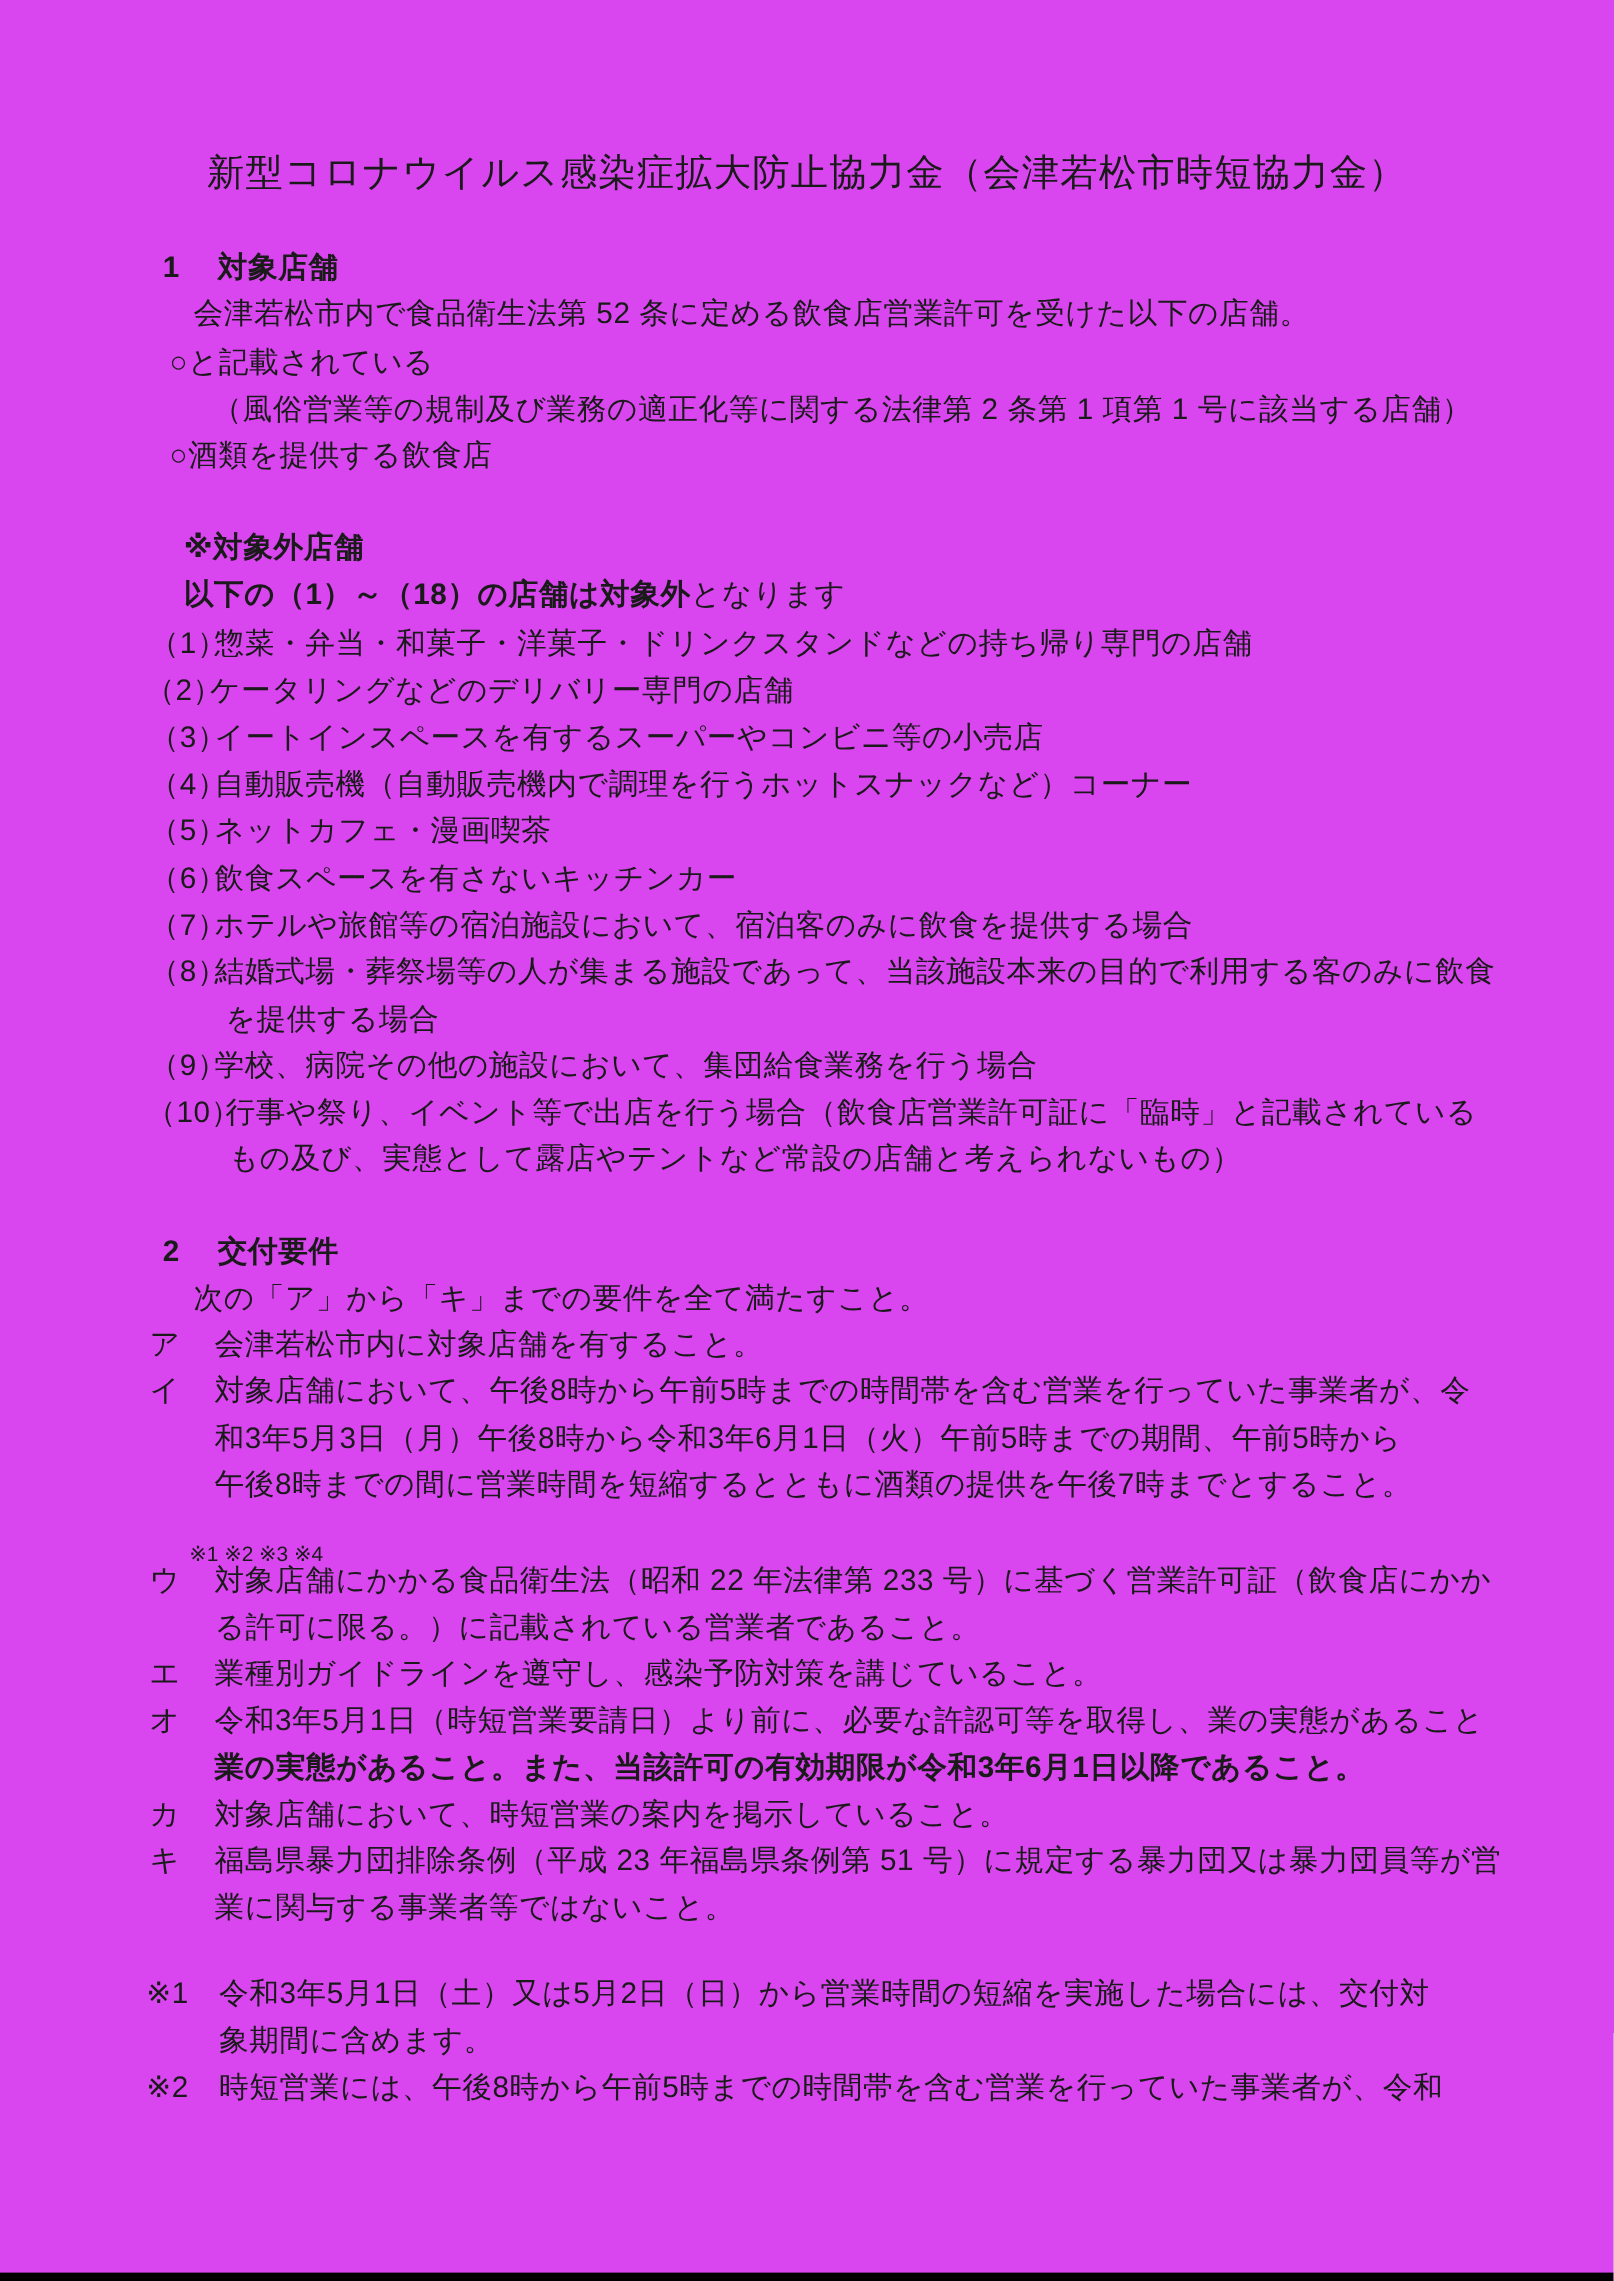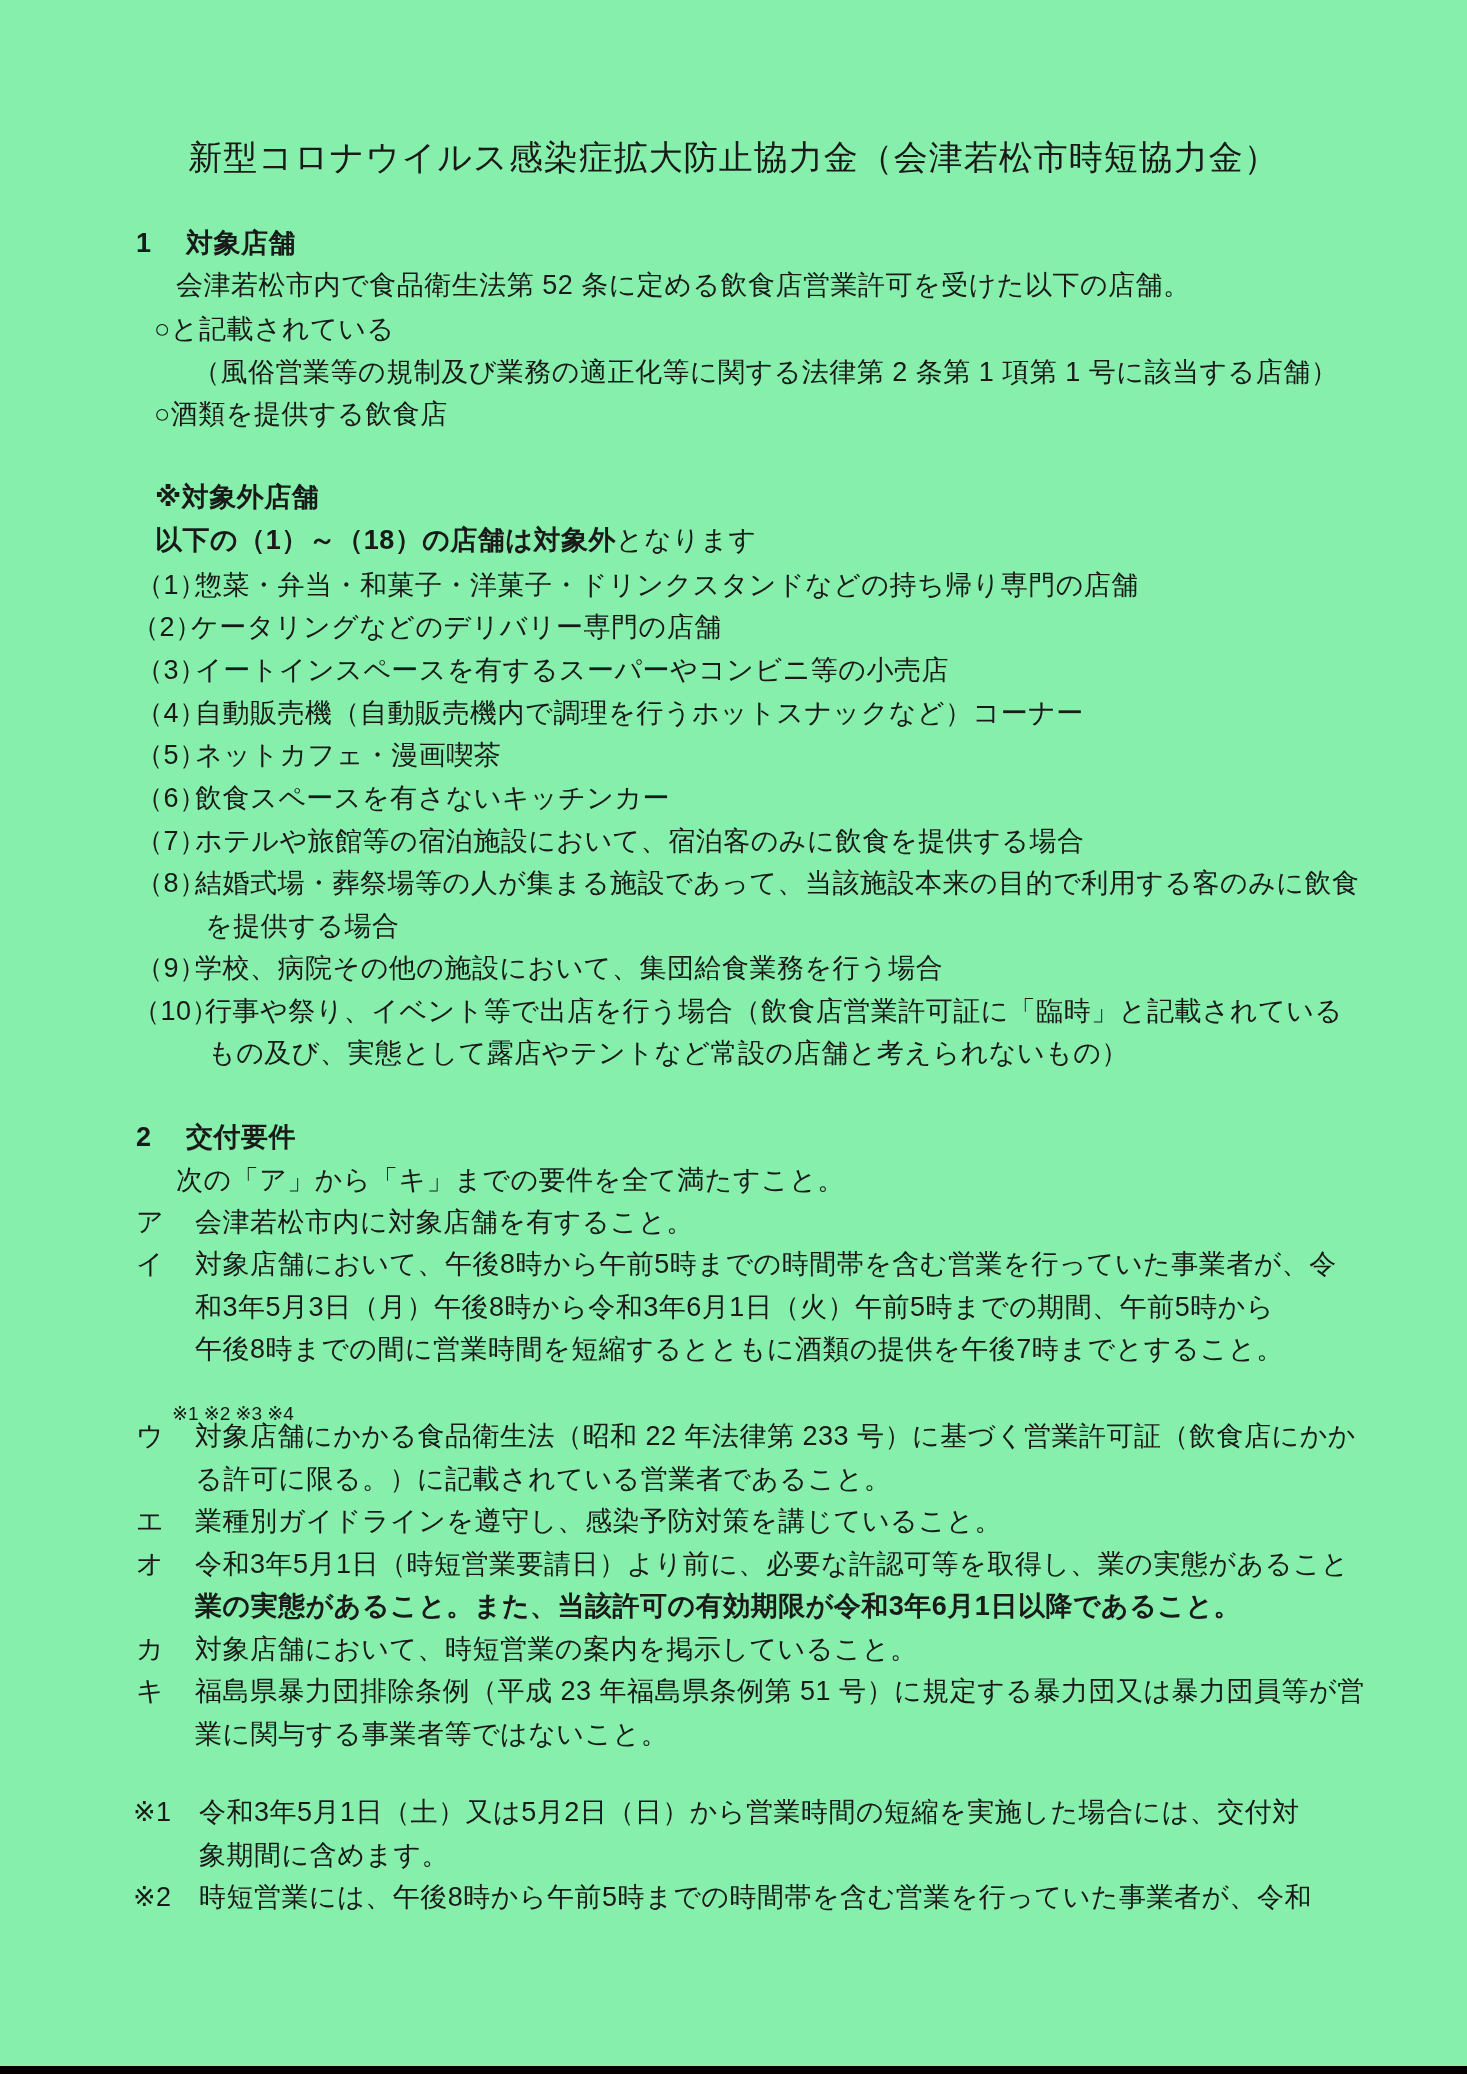--- a/index.html
+++ b/index.html
@@ -1,20 +1,20 @@
 <!DOCTYPE html>
 <html><head>
 <meta charset="utf-8">
 <style>
   html, body { margin: 0; padding: 0; background: #e8e8e8; }
   .page {
     position: relative;
     width: 1467px;
     height: 2074px;
-    background: #86efac;
+    background: #d946ef;
     font-family: "Liberation Sans", "DejaVu Sans", sans-serif;
     color: #1a1a1a;
     overflow: hidden;
   }
   .l {
     position: absolute;
     height: 43px;
     line-height: 43px;
     font-size: 27px;
     white-space: nowrap;
@@ -22,21 +22,21 @@
   }
   .title {
     left: 0; right: 0;
     top: 134px;
     height: 46px;
     line-height: 46px;
     text-align: center;
     font-size: 34px;
     letter-spacing: 1px;
   }
-  .bold { font-weight: bold; }
+  .bold { font-weight: bold; margin-left: 12px; }
   .lbl { display: inline-block; }
   .lbl-num { width: 59px; }      
   .lbl-num10 { width: 72px; }    
   .lbl-kana { width: 59px; }     
   .lbl-note { width: 66px; }     
   .lbl-sec { width: 50px; }      
   .small-refs {
     position: absolute;
     height: 38px;
     line-height: 38px;

